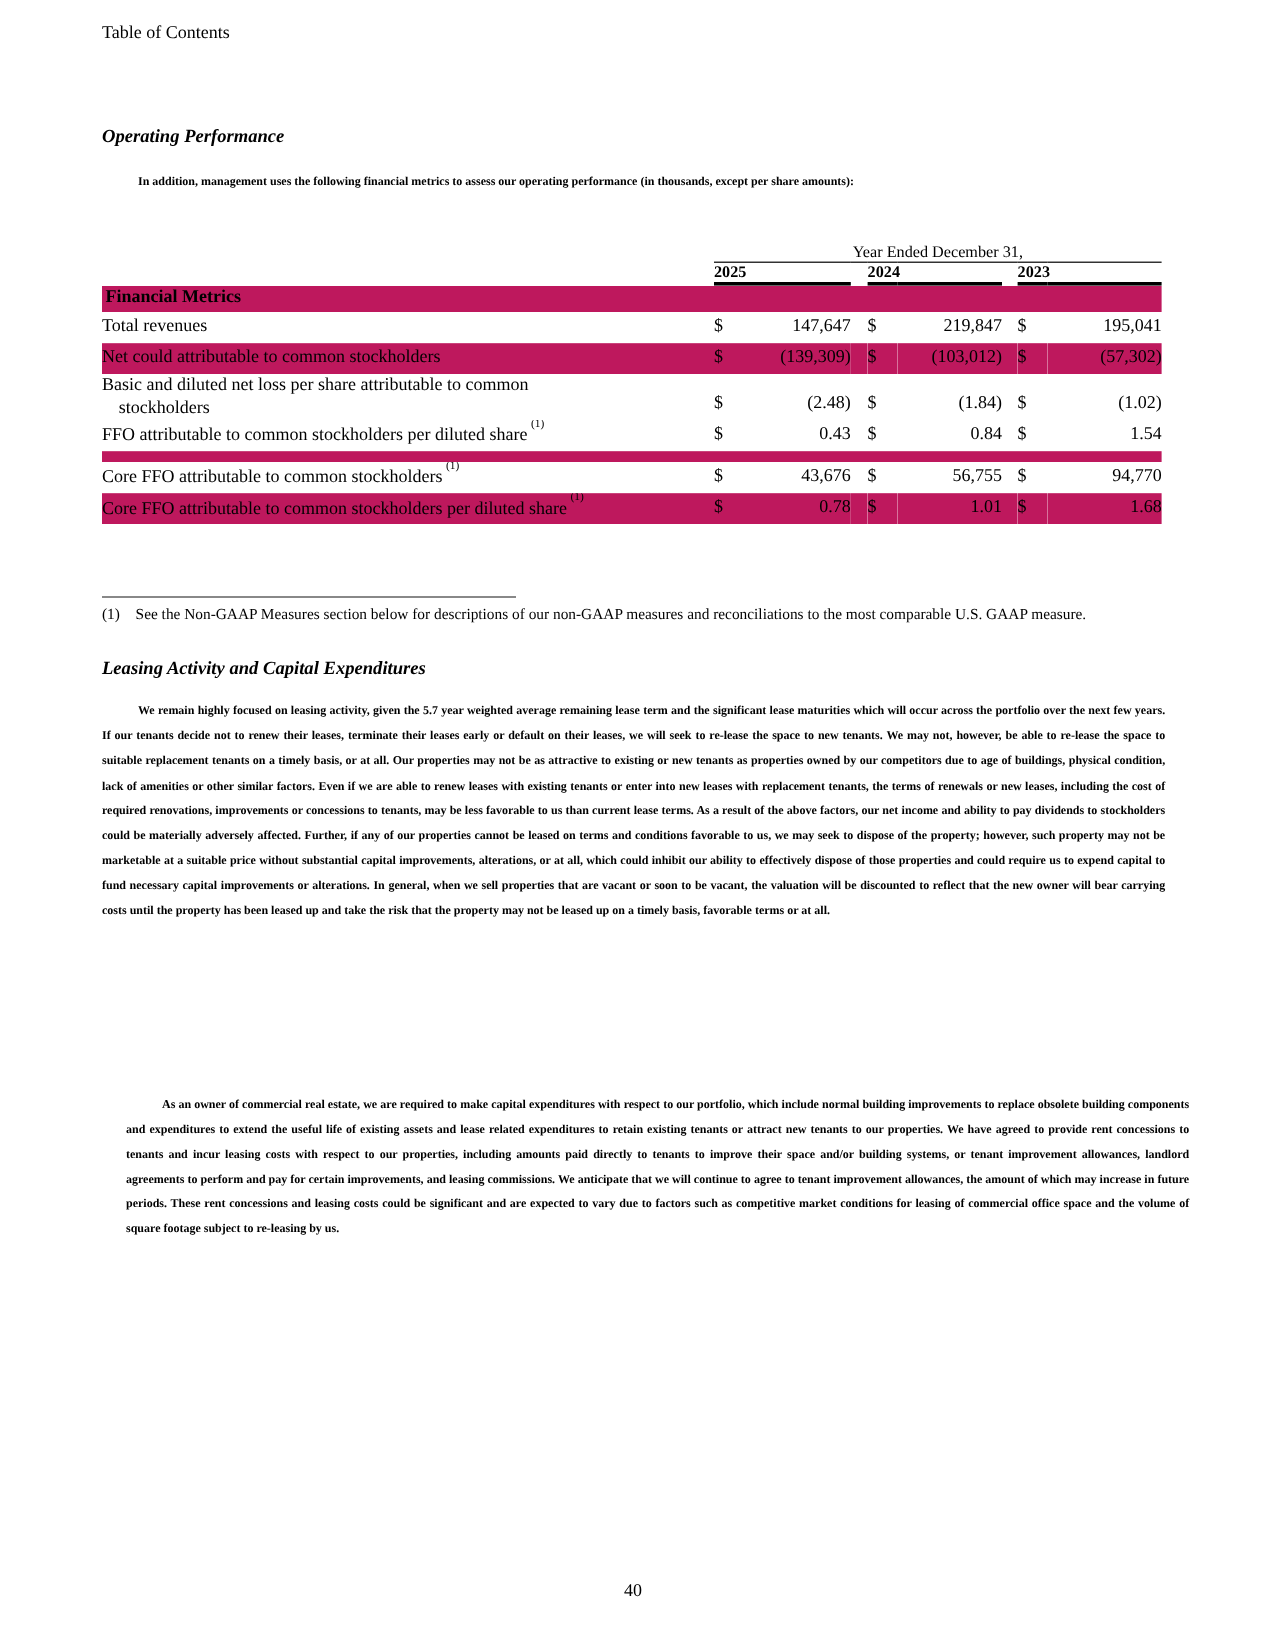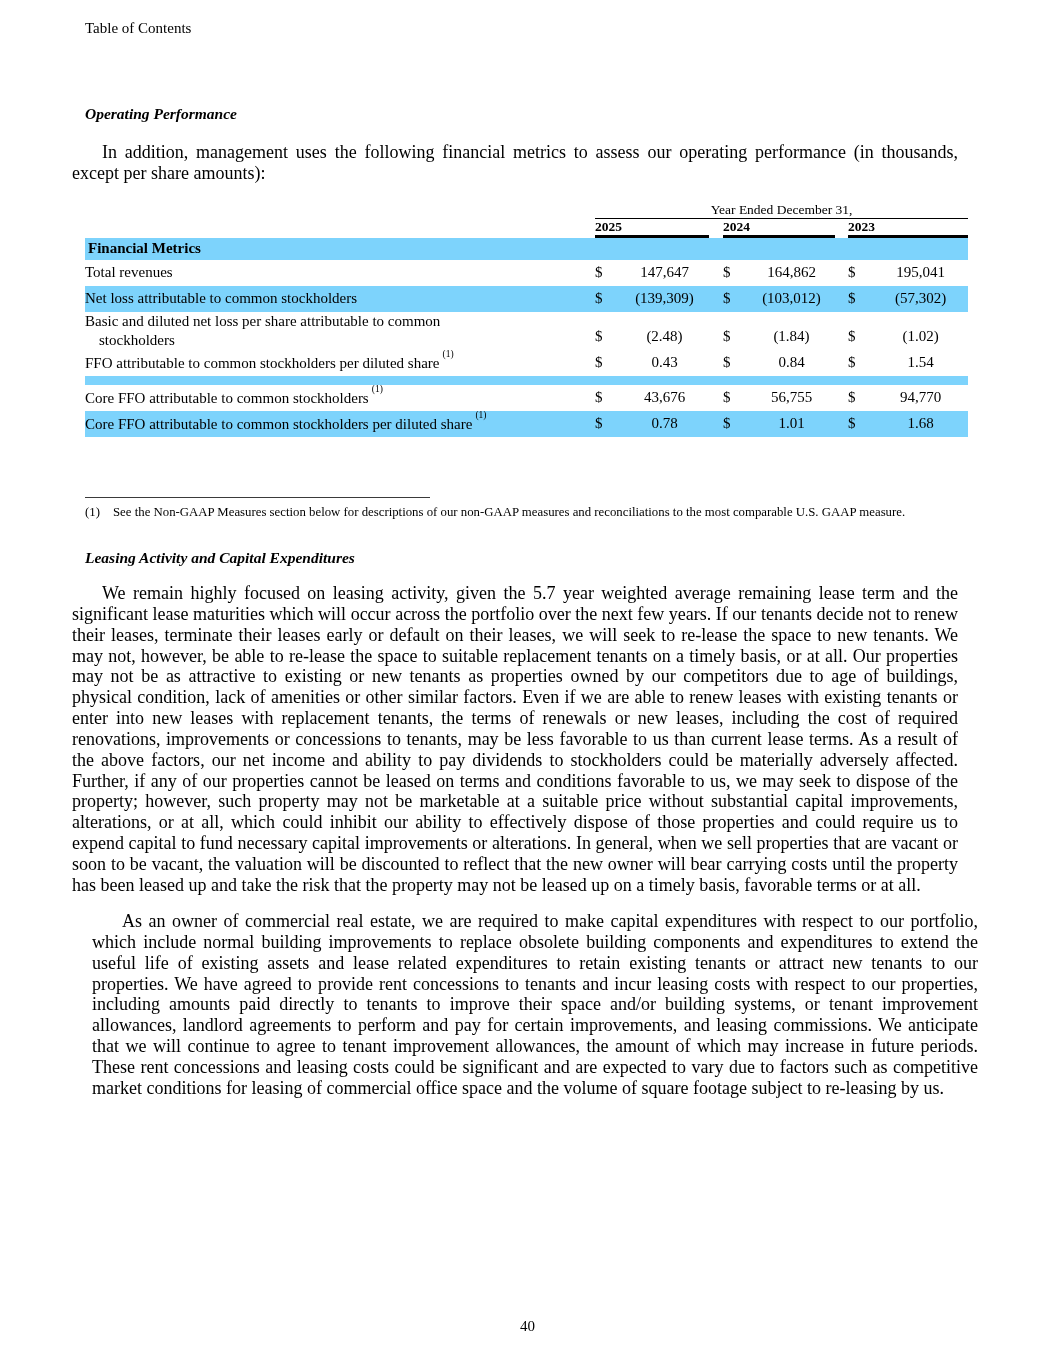--- a/index.html
+++ b/index.html
@@ -18,51 +18,51 @@
     font-size: 15px;
   }
   .section-heading {
     position: absolute; left: 85px;
     font-weight: bold; font-style: italic;
     font-size: 15.5px;
   }
   #op-heading { top: 105px; }
   #leasing-heading { top: 549px; }
   .body-para {
-    position: absolute; left: 72px; width: 886px;
-    font-size: 18px; line-height: 20.85px;
-    text-align: justify; text-indent: 30px;
+    position: absolute; left: 85px; width: 886px;
+    font-size: 10px; line-height: 20.85px;
+    text-align: justify; text-indent: 30px; font-weight: bold;
   }
   #intro-para { top: 142px; }
   #leasing-para-1 { top: 583px; }
   #leasing-para-2 { top: 911px; margin-left: 20px; }
 
   
   .fin-table {
     position: absolute; left: 85px; top: 202px;
     width: 883px; border-collapse: collapse; table-layout: fixed;
     font-size: 15px;
   }
   .fin-table td { padding: 0; vertical-align: middle; overflow: hidden; }
   .group-hdr {
     text-align: center; font-weight: normal; font-size: 13.5px;
     border-bottom: 1px solid #000; padding-bottom: 3px;
   }
   .yr {
     text-align: left; font-weight: bold; font-size: 13.5px;
     border-bottom: 3px solid #000; padding: 4px 0 1px 0;
   }
-  .shaded { background: #7dd3fc; }
+  .shaded { background: #be185d; }
   tr.fm-row td { font-weight: bold; height: 23px; padding-left: 3px; }
   tr.data-row td { height: 26px; }
   tr.spacer-row td { height: 9px; }
   .lbl { padding-left: 18px; white-space: nowrap; }
   .lbl .line2 { padding-left: 14px; }
   .cur { padding-left: 5px; }
-  .val { text-align: center; padding-right: 2px; }
+  .val { text-align: right; padding-right: 2px; }
   .val-last { padding-right: 6px; }
   tr.tall-row .cur, tr.tall-row .val { vertical-align: bottom; padding-bottom: 5px; }
   tr.tall-row .lbl { white-space: normal; vertical-align: middle; line-height: 19px; }
   sup.fnref { font-size: 9.5px; position: relative; top: -5px; margin-left: 3px; }
 
   
   .fn-rule {
     position: absolute; left: 85px; top: 497px; width: 345px;
     border-top: 1px solid #3a3a3a; height: 0;
   }
@@ -117,28 +117,28 @@
     <tr class="fm-row shaded">
       <td colspan="9">Financial Metrics</td>
     </tr>
 
     <tr class="data-row">
       <td class="lbl"><span>Total revenues</span></td>
       <td class="cur">$</td>
       <td class="val">147,647</td>
       <td></td>
       <td class="cur">$</td>
-      <td class="val">164,862</td>
+      <td class="val">219,847</td>
       <td></td>
       <td class="cur">$</td>
       <td class="val val-last">195,041</td>
     </tr>
 
     <tr class="data-row shaded">
-      <td class="lbl"><span>Net loss attributable to common stockholders</span></td>
+      <td class="lbl"><span>Net could attributable to common stockholders</span></td>
       <td class="cur">$</td>
       <td class="val">(139,309)</td>
       <td></td>
       <td class="cur">$</td>
       <td class="val">(103,012)</td>
       <td></td>
       <td class="cur">$</td>
       <td class="val val-last">(57,302)</td>
     </tr>
 

